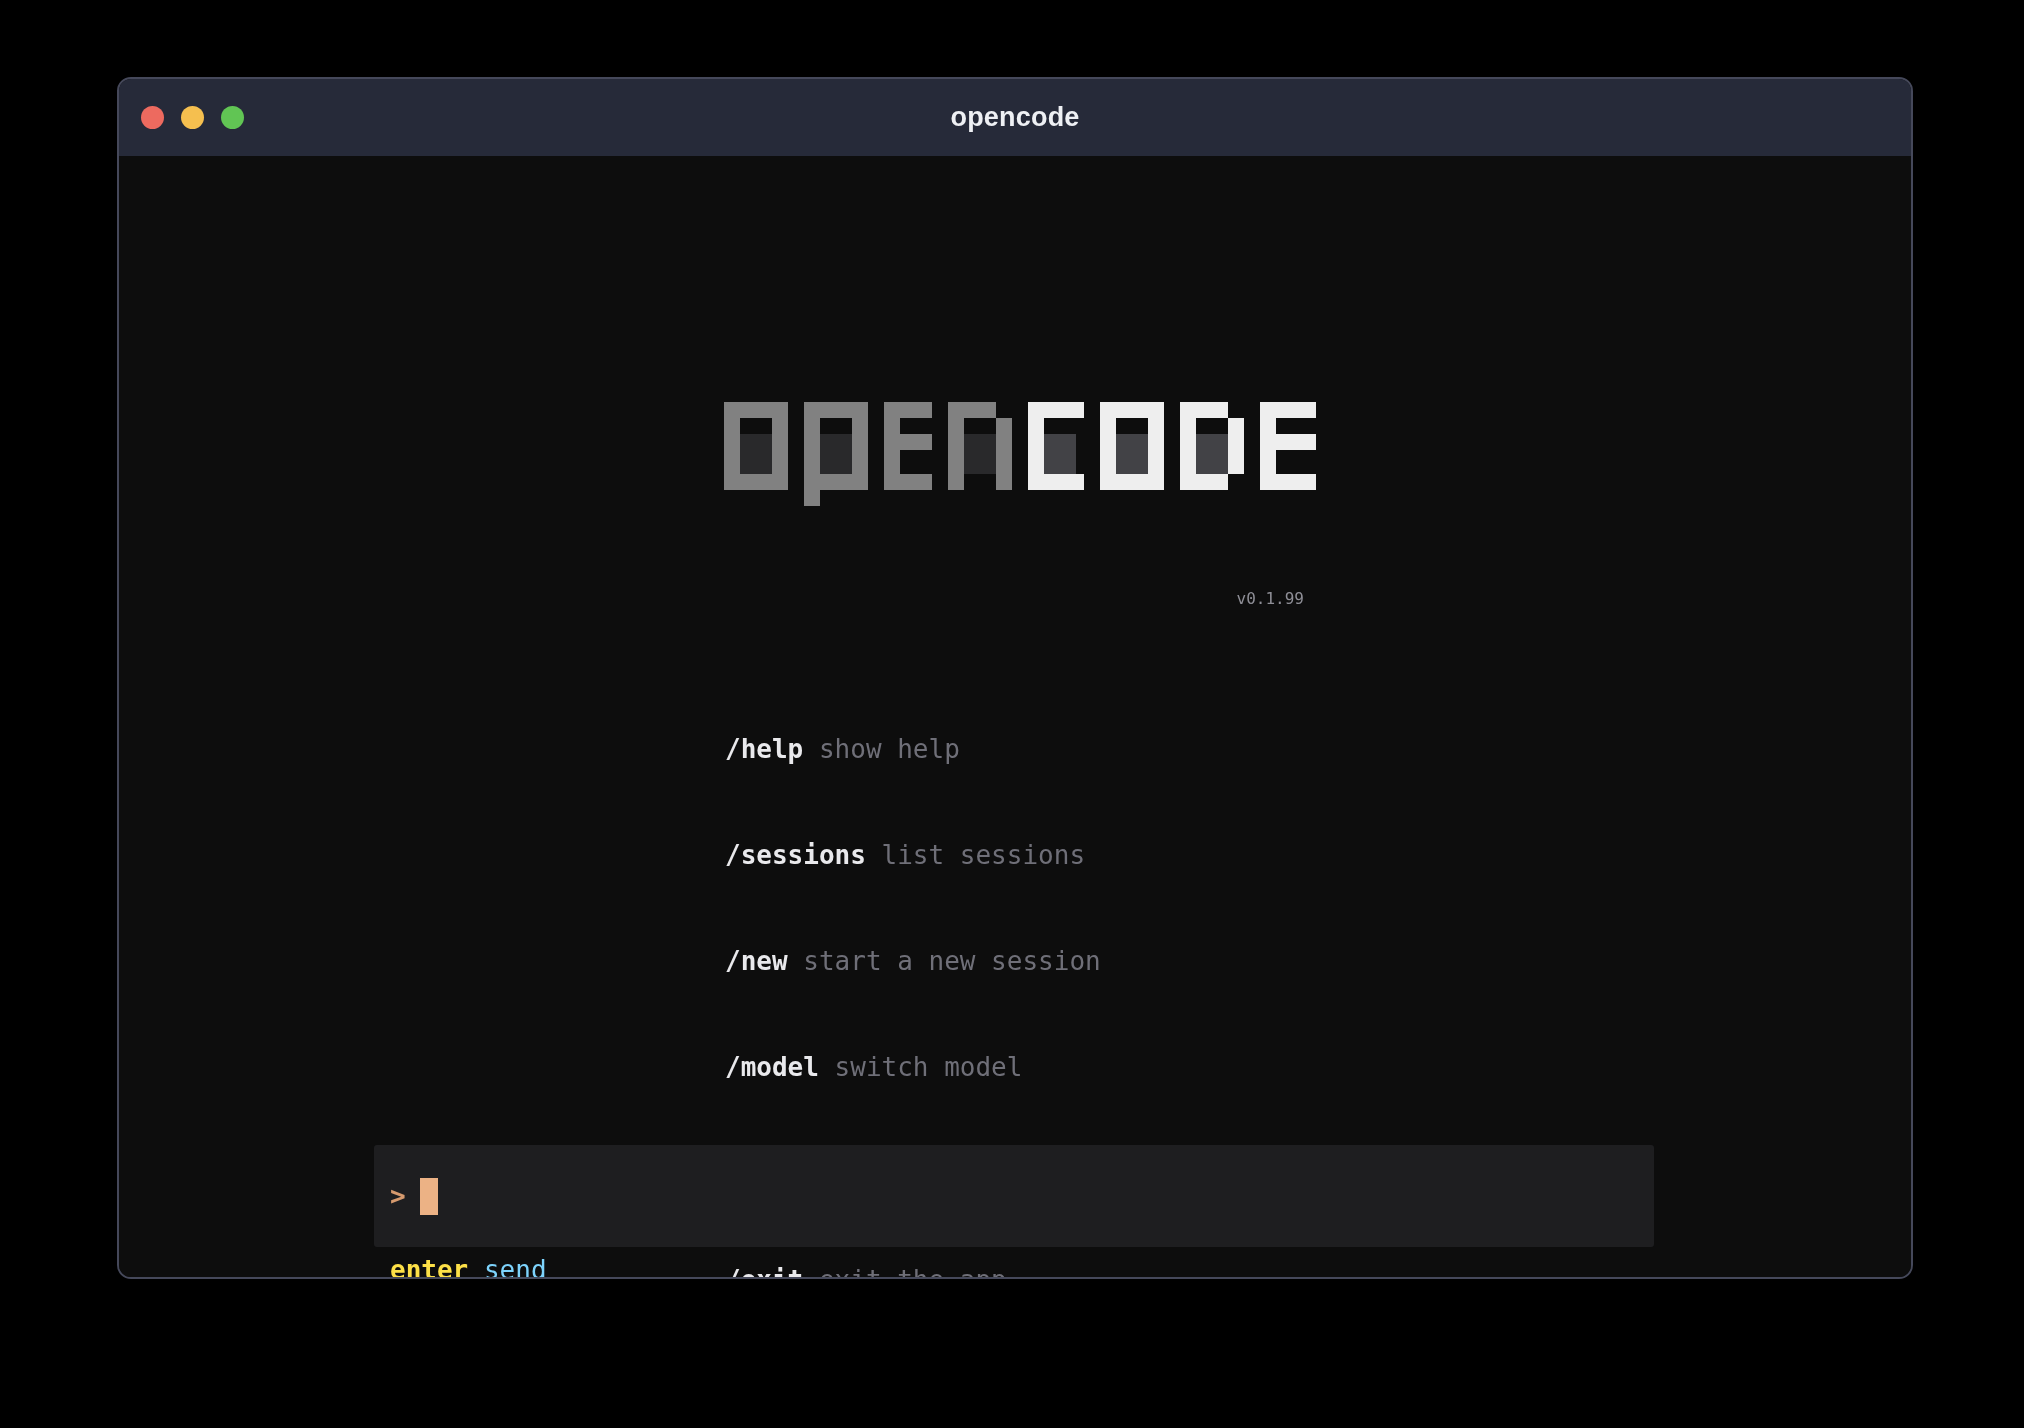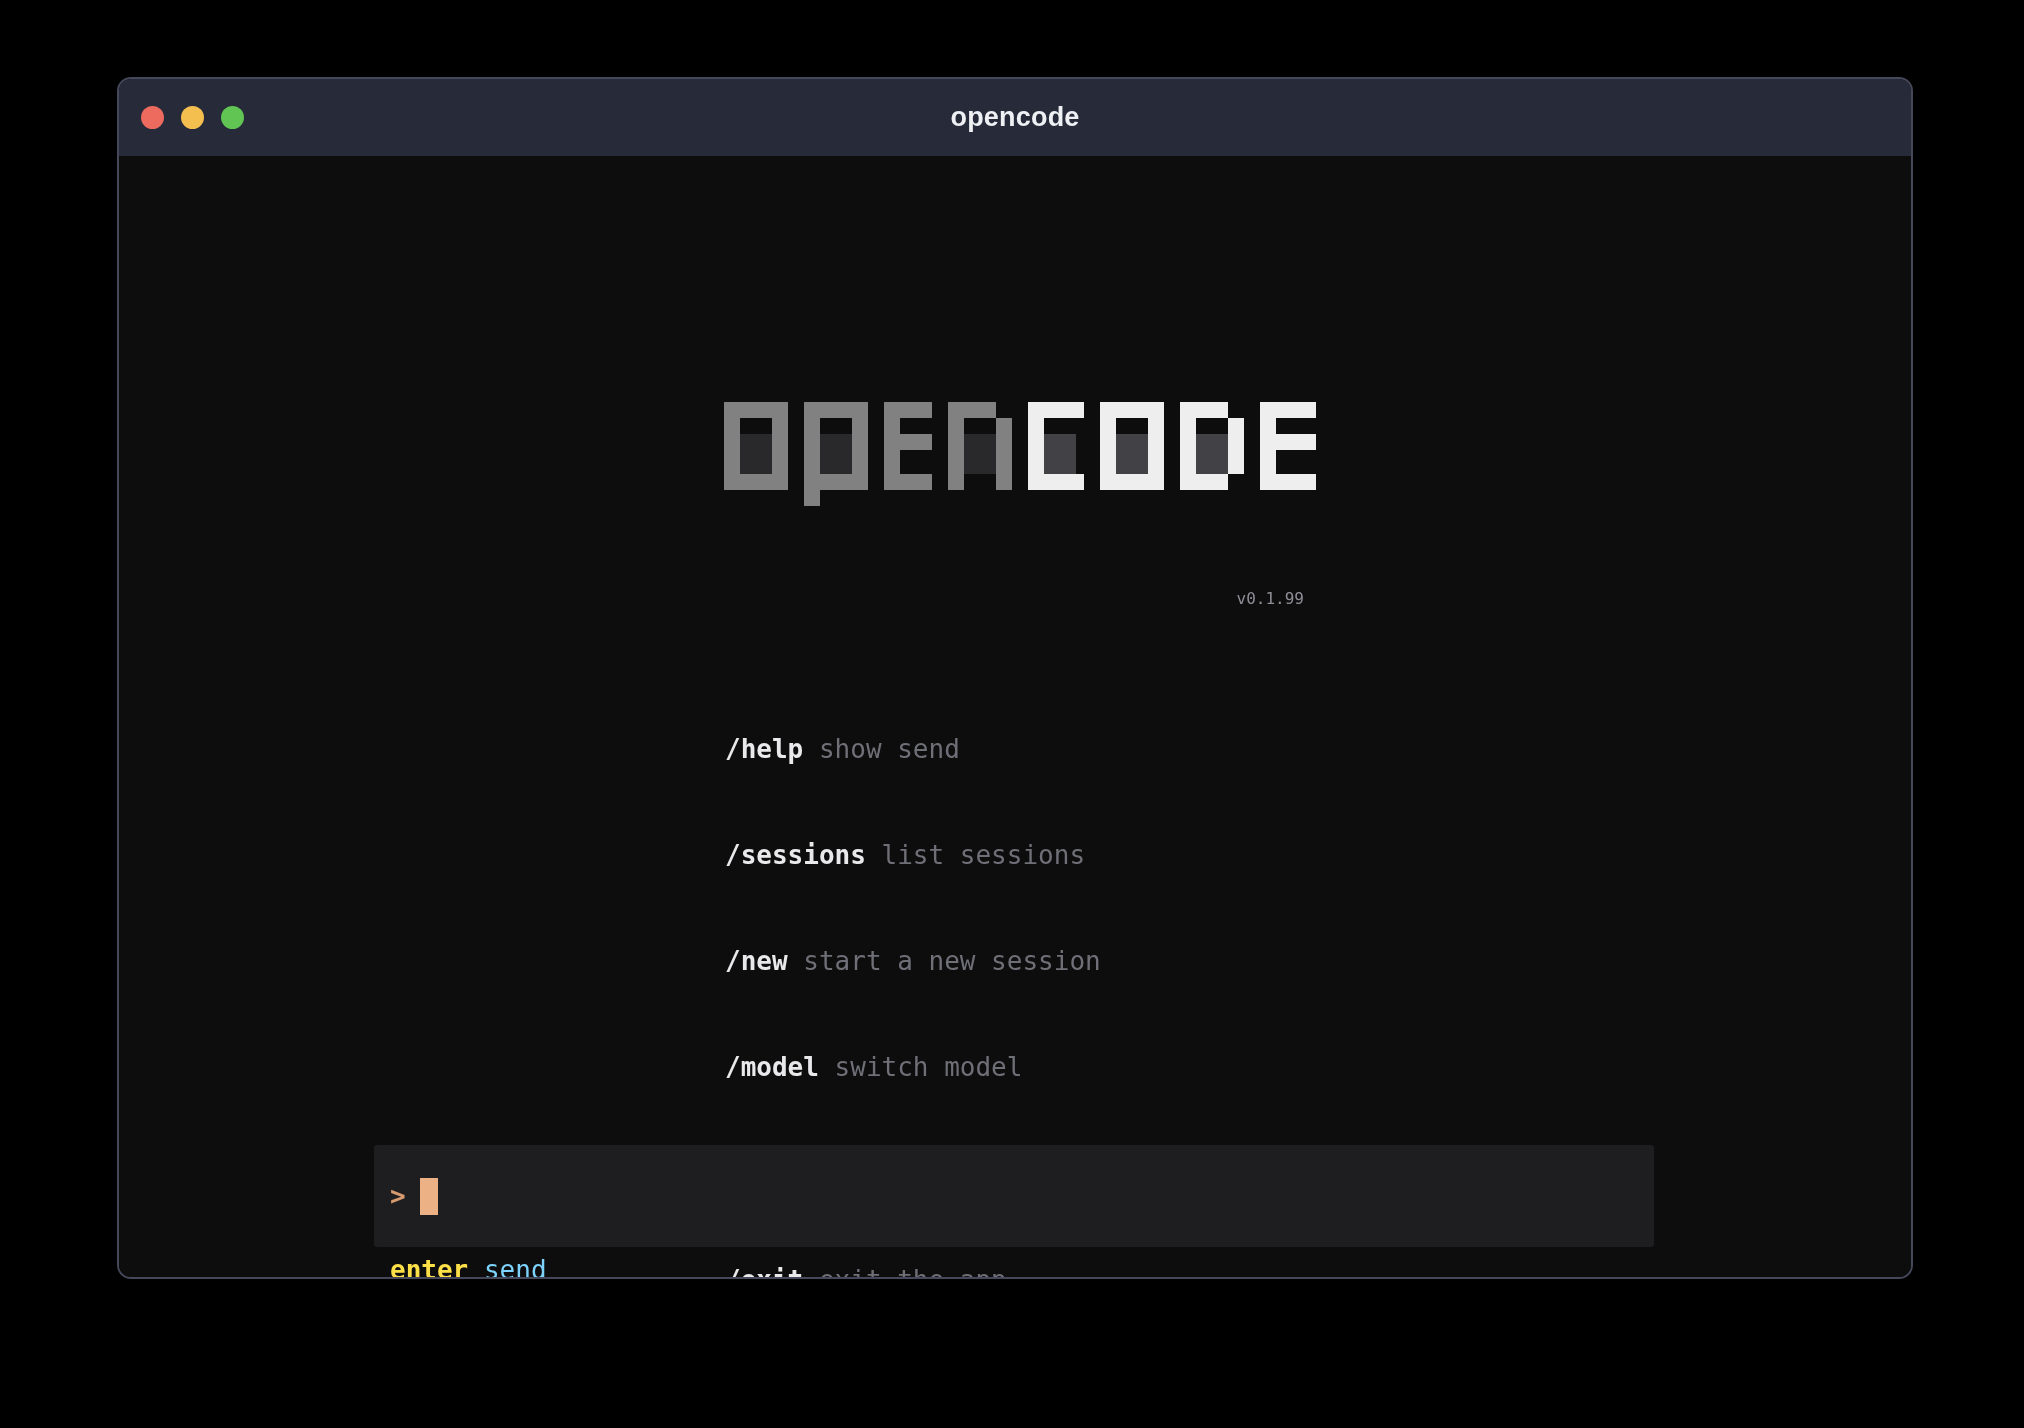--- a/index.html
+++ b/index.html
@@ -186,21 +186,21 @@
           <rect x="536" y="0" width="16" height="88" fill="#eeeeee"></rect>
           <rect x="536" y="0" width="56" height="16" fill="#eeeeee"></rect>
           <rect x="536" y="32" width="56" height="16" fill="#eeeeee"></rect>
           <rect x="536" y="72" width="56" height="16" fill="#eeeeee"></rect>
         </svg>
       </div>
 
       <div class="version">v0.1.99</div>
 
       <div class="commands">
-        <div class="cmd-row"><span class="cmd">/help</span><span class="desc"> <span>show send</span></span></div>
+        <div class="cmd-row"><span class="cmd">/help</span><span class="desc"> <span>show help</span></span></div>
         <div class="cmd-row"><span class="cmd">/sessions</span><span class="desc"> <span>list sessions</span></span></div>
         <div class="cmd-row"><span class="cmd">/new</span><span class="desc"> <span>start a new session</span></span></div>
         <div class="cmd-row"><span class="cmd">/model</span><span class="desc"> <span>switch model</span></span></div>
         <div class="cmd-row"><span class="cmd">/theme</span><span class="desc"> <span>switch theme</span></span></div>
         <div class="cmd-row"><span class="cmd">/exit</span><span class="desc"> <span>exit the app</span></span></div>
       </div>
 
       <div class="inputbox" role="textbox">
         <span class="prompt-char">&gt;</span>
         <span class="cursor-block"></span>

